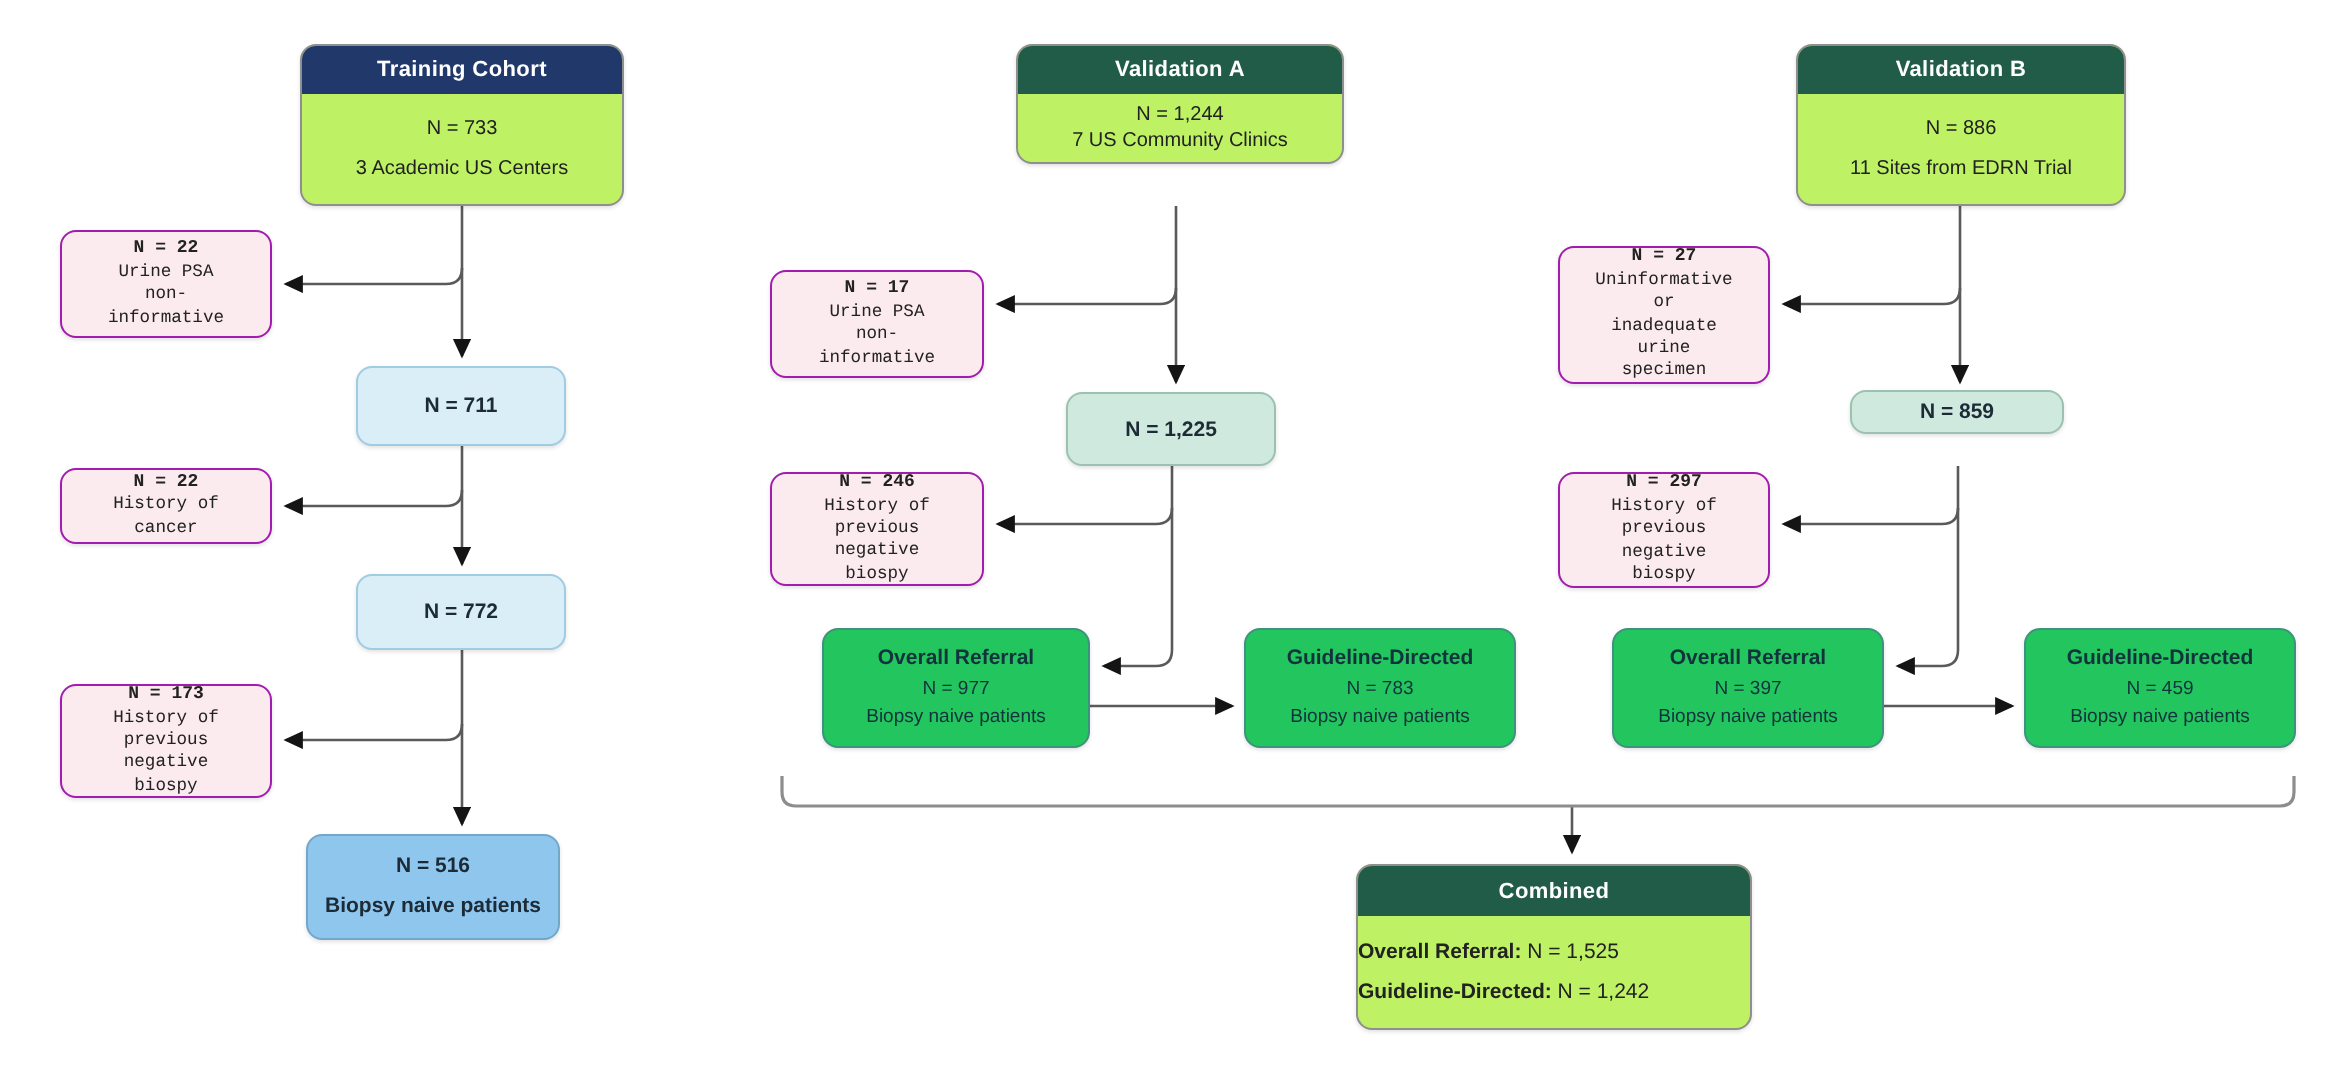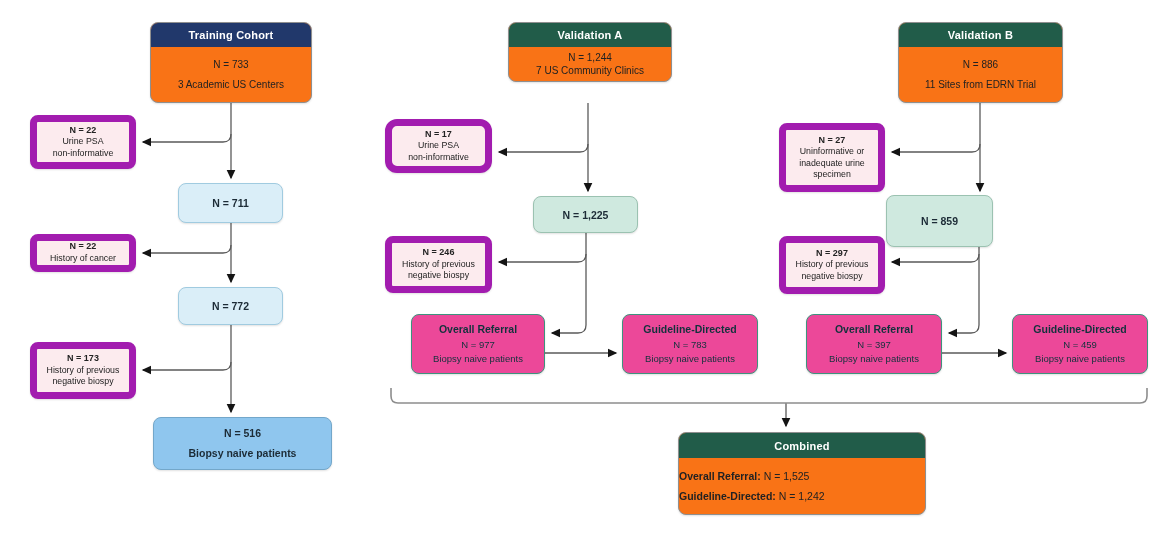--- a/index.html
+++ b/index.html
@@ -7,37 +7,37 @@
     position:relative; width:1170px; height:537px; background:#ffffff;
     font-family:"Liberation Sans", sans-serif; color:#222; overflow:hidden;
   }
   svg.wires { position:absolute; left:0; top:0; width:1170px; height:537px; }
 
   .box {
     position:absolute; box-sizing:border-box; border-radius:8px;
     display:flex; flex-direction:column; align-items:center; justify-content:center;
     text-align:center; box-shadow:0 1px 2px rgba(0,0,0,.12);
   }
-  .hdrbox { background:#f97316; border:1px solid #8f8f8f; padding:0; justify-content:flex-start; overflow:hidden; }
+  .hdrbox { background:#bef264; border:1px solid #8f8f8f; padding:0; justify-content:flex-start; overflow:hidden; }
   .hdrstrip {
     width:100%; height:24px; display:flex; align-items:center; justify-content:center;
     color:#fff; font-weight:bold; font-size:11px; letter-spacing:.2px;
   }
   .navy  { background:#21386b; }
   .green { background:#215c49; }
   .hdrbody { flex:1; width:100%; display:flex; flex-direction:column; align-items:center; justify-content:space-evenly; padding:4px 2px; font-size:10px; color:#222; }
 
-  .pink { background:#fcebee; border:7px solid #a21caf; font-size:8.8px; line-height:1.3; color:#222; padding:3px; }
+  .pink { background:#fcebee; border:1px solid #a21caf; font-size:8.8px; line-height:1.3; color:#222; padding:15px;font-family:Liberation Mono, monospace; }
   .pink .pn { font-weight:bold; font-size:9px; }
 
   .lblue { background:#daeef8; border:1px solid #a0cbe0; font-weight:bold; font-size:10.5px; color:#1c2b36;justify-content:center; }
   .mint  { background:#cfe9df; border:1px solid #9bc2b1; font-weight:bold; font-size:10.5px; color:#1c2b36; }
   .mblue { background:#8fc6ee; border:1px solid #73a7ca; font-weight:bold; font-size:10.5px; color:#1c2b36; line-height:1.9; }
 
-  .teal { background:#ec4899; border:1px solid #3d937d; color:#12323c; font-size:9.5px; line-height:1.5; }
+  .teal { background:#22c55e; border:1px solid #3d937d; color:#12323c; font-size:9.5px; line-height:1.5; }
   .teal .tt { font-weight:bold; font-size:10.5px; }
 
   .combined-body { flex:1; width:100%; display:flex; flex-direction:column; align-items:flex-start; justify-content:space-evenly; padding:5px 2px; font-size:10.5px; }
   .combined-row b { font-weight:bold; }
 
   .pre { white-space:pre-line; }
 </style>
 </head>
 <body>
 
@@ -102,34 +102,34 @@
   <div class="box lblue" style="left:178px; top:287px; width:105px; height:38px;">
     <span>N = 772</span>
   </div>
 
   <div class="box pink" style="left:30px; top:342px; width:106px; height:57px;">
     <span class="pn">N = 173</span>
     <span class="pre">History of previous
 negative biospy</span>
   </div>
 
-  <div class="box mblue" style="left:153px; top:417px; width:179px; height:53px;">
+  <div class="box mblue" style="left:153px; top:417px; width:127px; height:53px;">
     <span>N = 516</span>
     <span>Biopsy naive patients</span>
   </div>
 
   <div class="box hdrbox" style="left:508px; top:22px; width:164px; height:60px;">
     <div class="hdrstrip green">Validation A</div>
     <div class="hdrbody">
       <span>N = 1,244</span>
       <span>7 US Community Clinics</span>
     </div>
   </div>
 
-  <div class="box pink" style="left:385px; top:119px; width:107px; height:54px;border-radius:12px;">
+  <div class="box pink" style="left:385px; top:135px; width:107px; height:54px;">
     <span class="pn">N = 17</span>
     <span class="pre">Urine PSA
 non-informative</span>
   </div>
 
   <div class="box mint" style="left:533px; top:196px; width:105px; height:37px;">
     <span>N = 1,225</span>
   </div>
 
   <div class="box pink" style="left:385px; top:236px; width:107px; height:57px;align-items:center;">
@@ -158,21 +158,21 @@
     </div>
   </div>
 
   <div class="box pink" style="left:779px; top:123px; width:106px; height:69px;">
     <span class="pn">N = 27</span>
     <span class="pre">Uninformative or
 inadequate urine
 specimen</span>
   </div>
 
-  <div class="box mint" style="left:886px; top:195px; width:107px; height:52px;">
+  <div class="box mint" style="left:925px; top:195px; width:107px; height:22px;">
     <span>N = 859</span>
   </div>
 
   <div class="box pink" style="left:779px; top:236px; width:106px; height:58px;">
     <span class="pn">N = 297</span>
     <span class="pre">History of previous
 negative biospy</span>
   </div>
 
   <div class="box teal" style="left:806px; top:314px; width:136px; height:60px;">
@@ -180,21 +180,21 @@
     <span>N = 397</span>
     <span>Biopsy naive patients</span>
   </div>
 
   <div class="box teal" style="left:1012px; top:314px; width:136px; height:60px;">
     <span class="tt">Guideline-Directed</span>
     <span>N = 459</span>
     <span>Biopsy naive patients</span>
   </div>
 
-  <div class="box hdrbox" style="left:678px; top:432px; width:248px; height:83px;">
+  <div class="box hdrbox" style="left:678px; top:432px; width:198px; height:83px;">
     <div class="hdrstrip green" style="height:25px;">Combined</div>
     <div class="combined-body">
       <span class="combined-row"><b>Overall Referral:</b><span> N = 1,525</span></span>
       <span class="combined-row"><b>Guideline-Directed:</b><span> N = 1,242</span></span>
     </div>
   </div>
 
 </div>
 
 </body></html>

